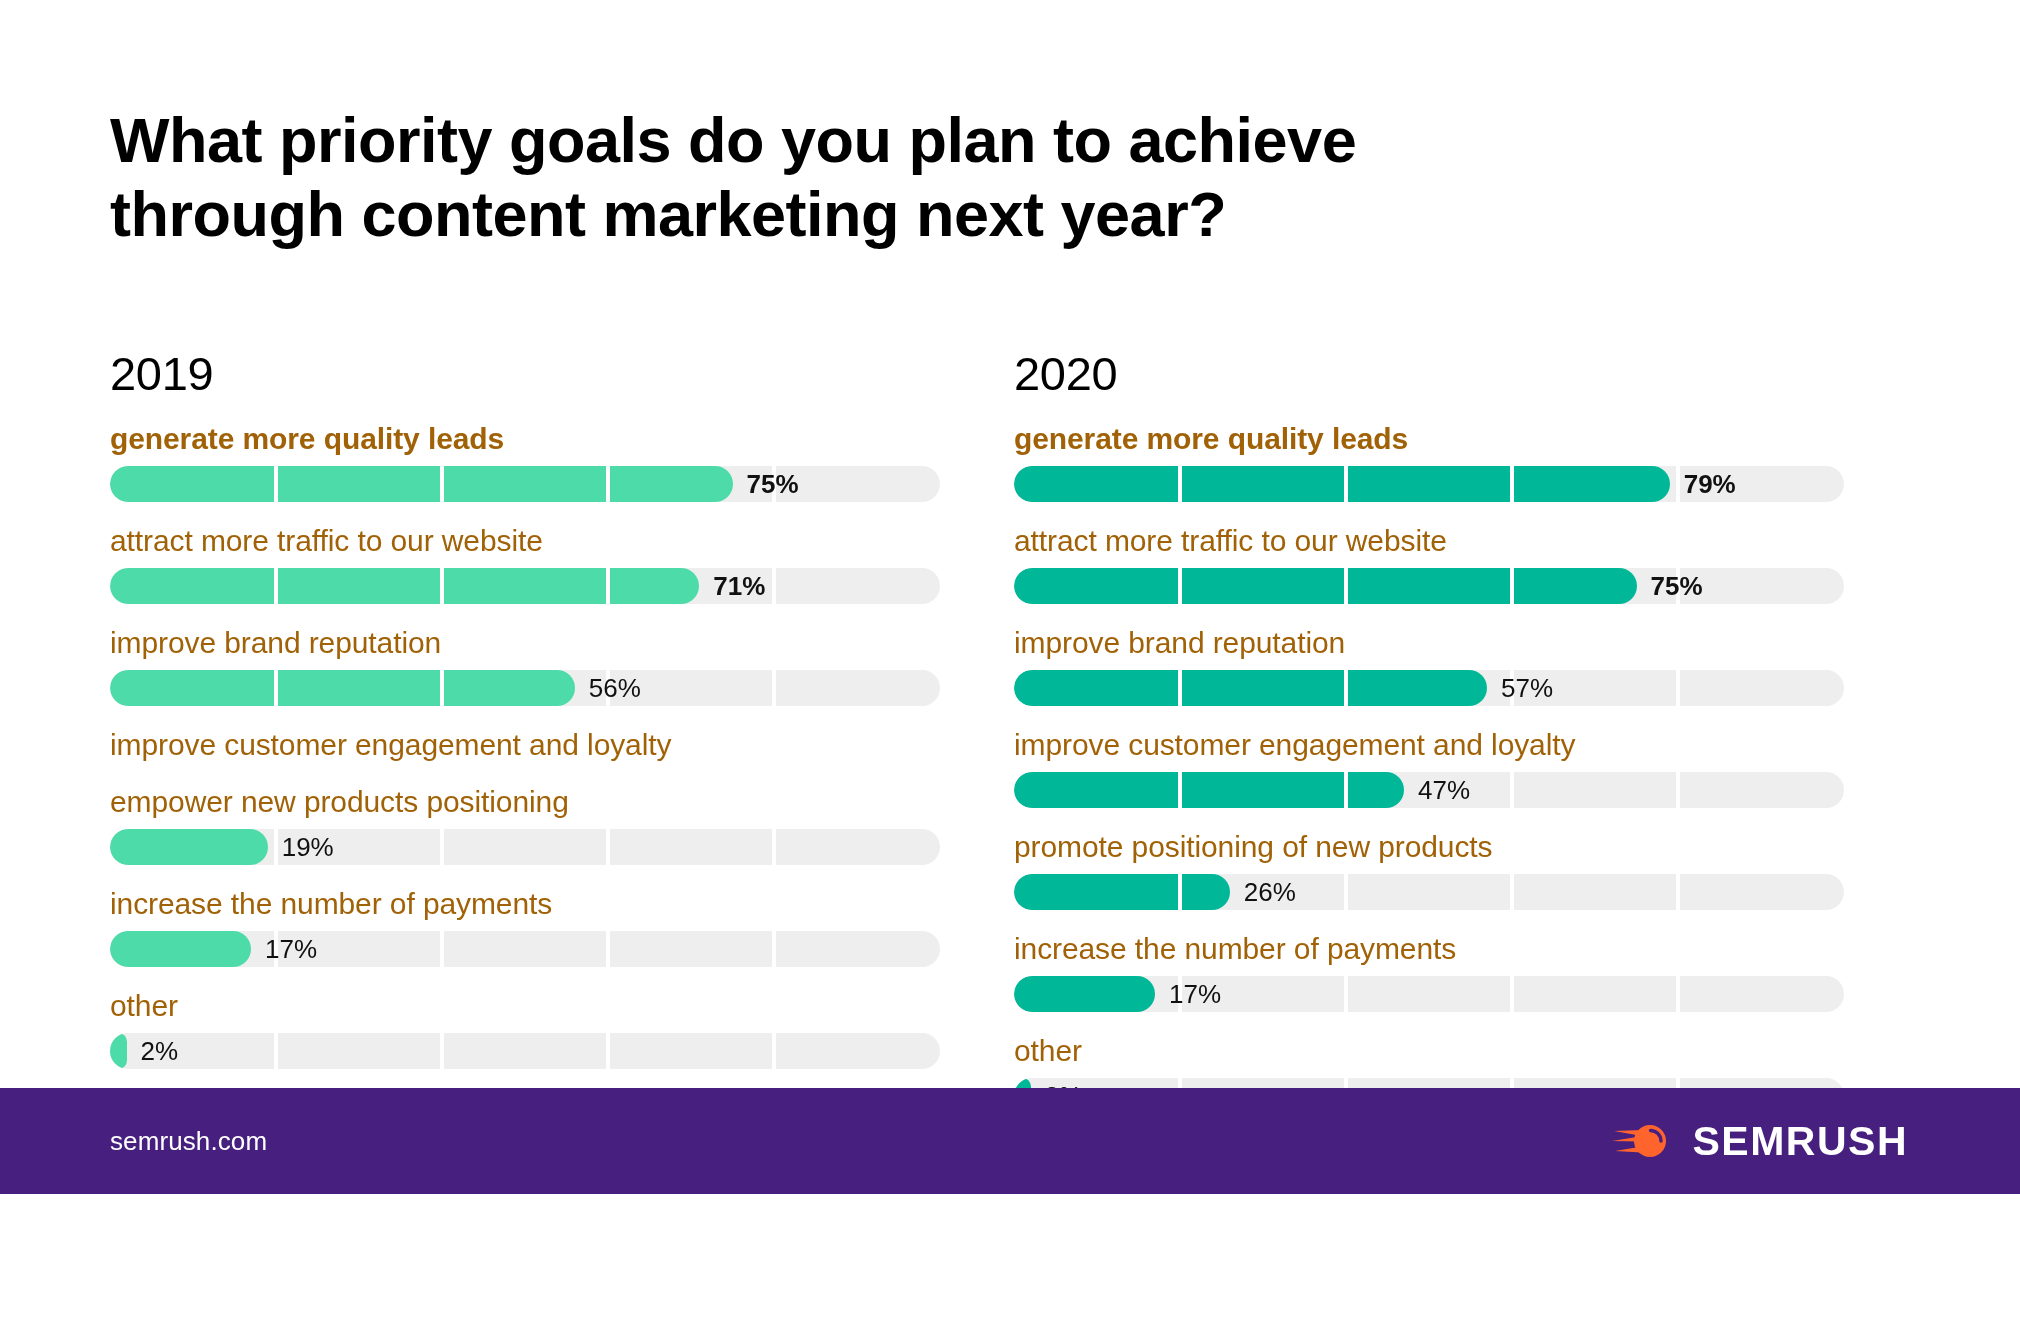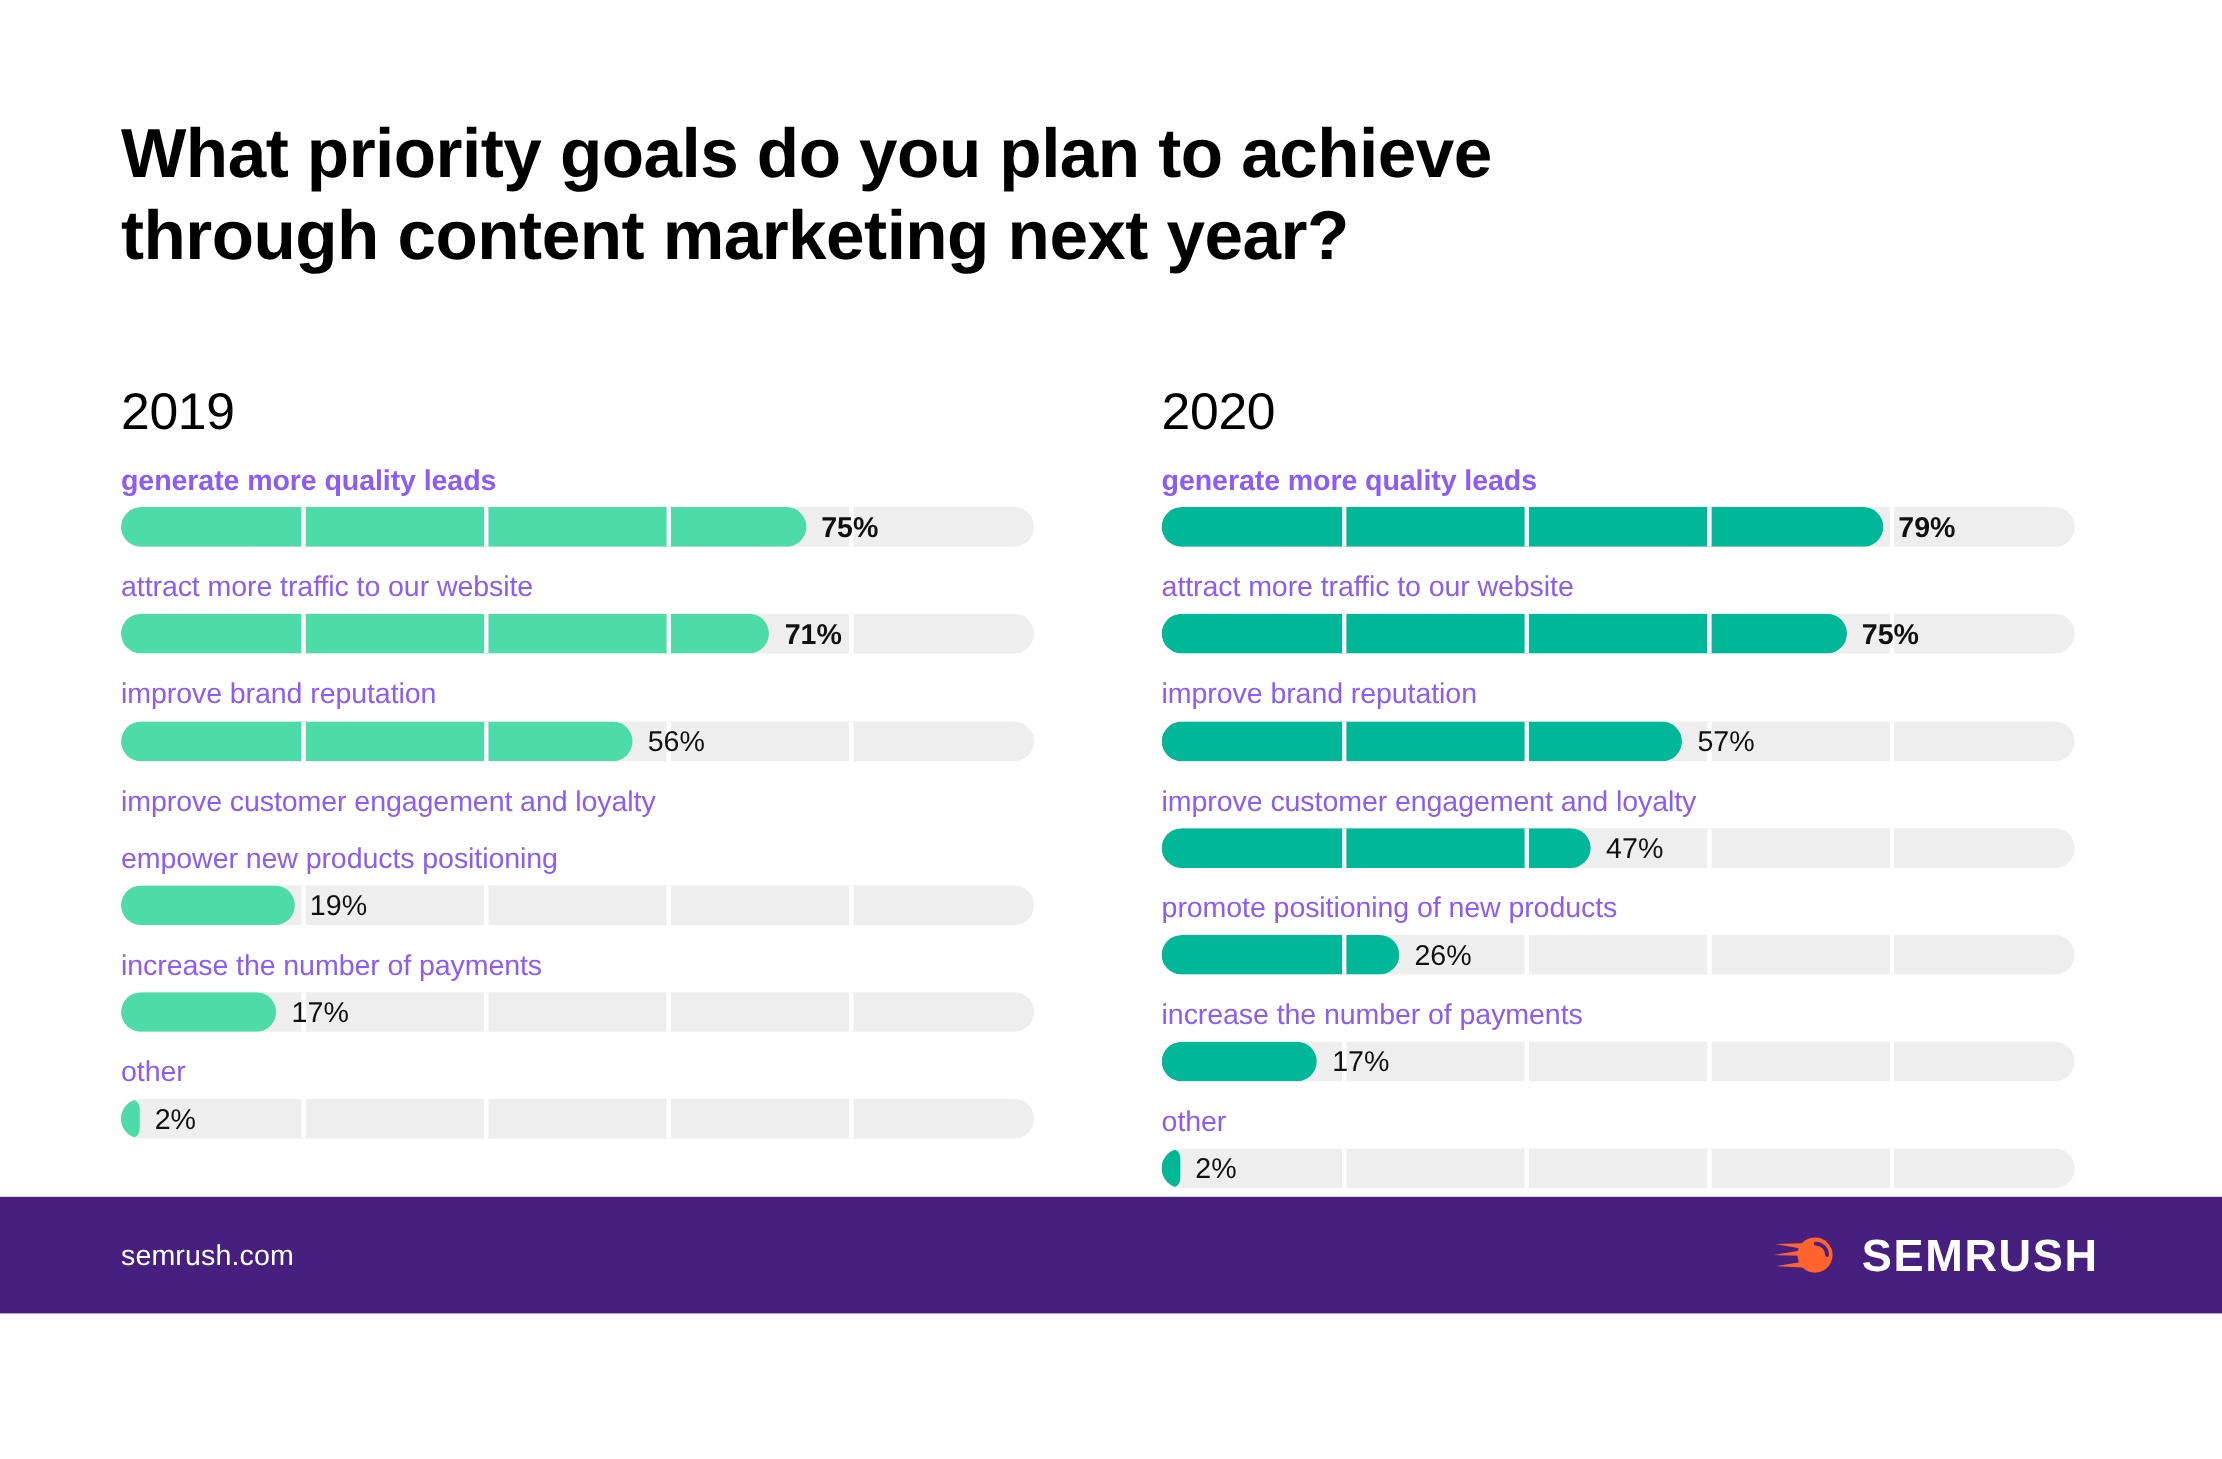--- a/index.html
+++ b/index.html
@@ -39,21 +39,21 @@
     white-space: pre-line;
   }
 
   
   .columns {
     position: absolute;
     left: 110px;
     top: 350px;
     width: 1800px;
     display: flex;
-    gap: 116px;
+    gap: 74px;
   }
   .column {
     width: 830px;
     flex: 0 0 830px;
   }
 
   .year-heading {
     font-size: 47px;
     font-weight: 400;
     color: #000000;
@@ -62,23 +62,23 @@
     line-height: 1.0;
   }
 
   
   .bar-row {
     margin-bottom: 21px;
   }
   .bar-row:last-child { margin-bottom: 0; }
 
   .bar-label {
-    font-size: 26px;
+    font-size: 30px;
     font-weight: 400;
-    color: #8b5cf6;
+    color: #a16207;
     line-height: 1.2;
     margin-bottom: 9px;
     letter-spacing: -0.1px;
     white-space: nowrap;
   }
   .bar-label.emphasis {
     font-weight: 700;
   }
 
   .bar-track {

